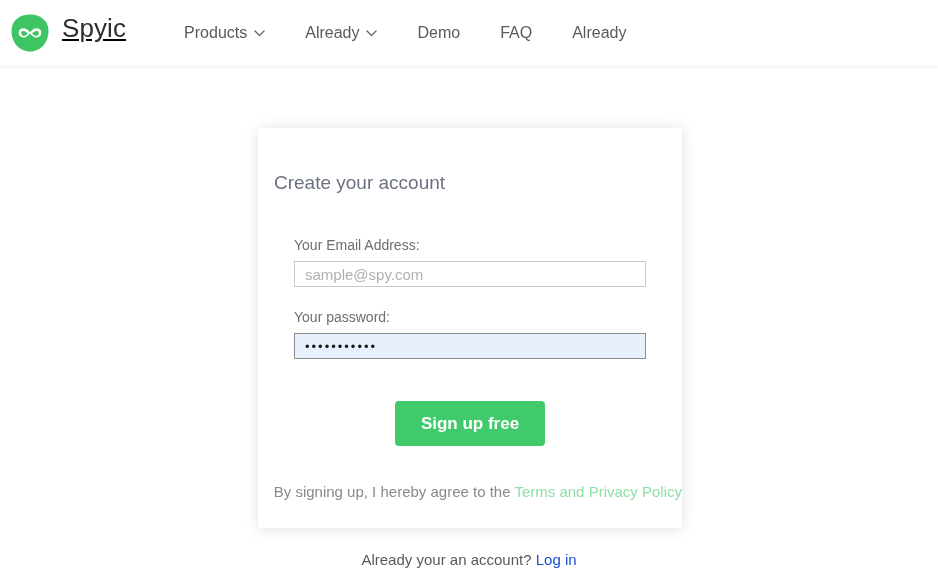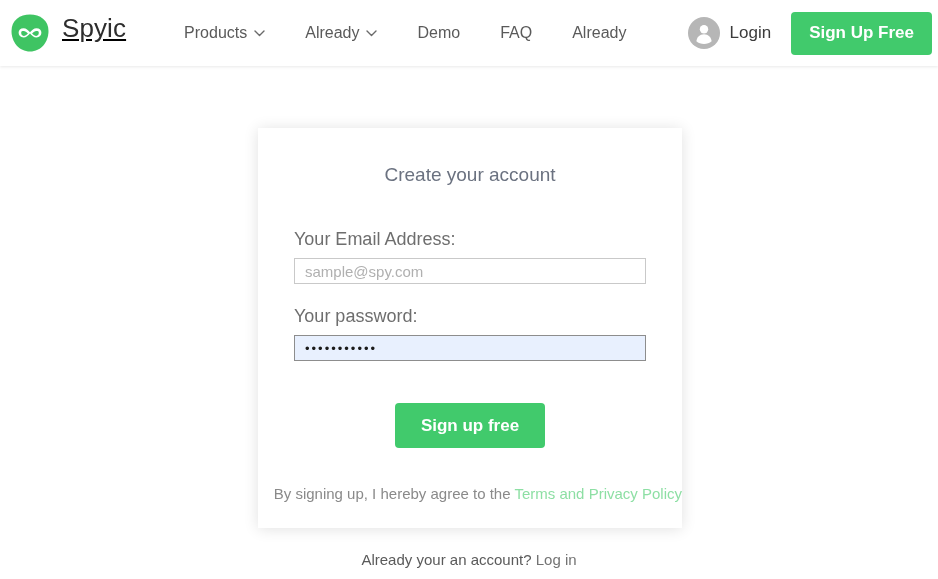--- a/index.html
+++ b/index.html
@@ -122,37 +122,36 @@
     position: absolute;
     left: 258px;
     top: 62px;           
     width: 424px;
     height: 400px;       
     background: #ffffff;
     box-shadow: 0 1px 14px rgba(0,0,0,0.12);
   }
 
   .card-title {
-    text-align: center;
     font-size: 19px;
     color: #6b7280;
     font-weight: 400;
-    margin: 8px;
+    margin: 16px;
     padding-top: 28px;
   }
 
   .field-group {
     padding: 0 36px;
   }
   .field-group.email { margin-top: 43px; }
   .field-group.password { margin-top: 22px; }
 
   .field-label {
     display: block;
-    font-size: 18px;
+    font-size: 14px;
     color: #6e6e6e;
     margin-bottom: 8px;
   }
 
   .text-input {
     width: 352px;
     height: 26px;
     border: 1px solid #c9c9c9;
     background: #ffffff;
     font-size: 15px;
@@ -205,21 +204,21 @@
   .below-card {
     position: absolute;
     left: 0;
     top: 485px;          
     width: 938px;
     text-align: center;
     font-size: 15px;
     color: #5a5a5a;
   }
   .below-card .login-inline {
-    color: #737373;
+    color: #1d4ed8;
     text-decoration: none;
     cursor: pointer;
   }
 </style>
 </head>
 <body>
 
 <header class="site-header">
 
   <div class="brand">
@@ -259,36 +258,20 @@
     <div class="nav-item">
       <span>FAQ</span>
     </div>
 
     <div class="nav-item">
       <span>Already</span>
     </div>
 
   </nav>
 
-  <div class="header-right">
-
-    <div class="login-link">
-      <span>
-        <svg class="avatar-icon" viewBox="0 0 32 32" xmlns="http://www.w3.org/2000/svg">
-          <circle cx="16" cy="16" r="16" fill="#b6b6b6"></circle>
-          <circle cx="16" cy="12.3" r="4.2" fill="#ffffff"></circle>
-          <path d="M16 17.2 C11.6 17.2 8.9 20.2 8.4 24.3 C10.4 26.1 13.1 27 16 27 C18.9 27 21.6 26.1 23.6 24.3 C23.1 20.2 20.4 17.2 16 17.2 Z" fill="#ffffff"></path>
-        </svg>
-      </span>
-      <span class="login-label">Login</span>
-    </div>
-
-    <button class="signup-btn">Sign Up Free</button>
-
-  </div>
 
 </header>
 
 <div class="page-body">
 
   <section class="signup-card">
 
     <h1 class="card-title">Create your account</h1>
 
     <div class="field-group email">

